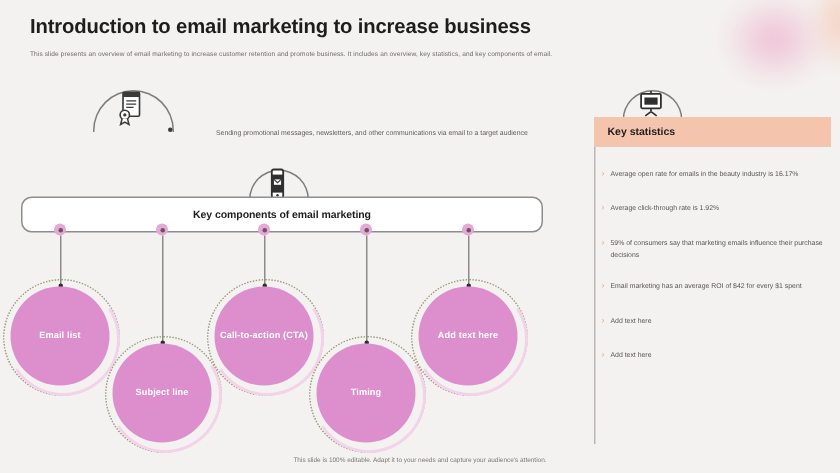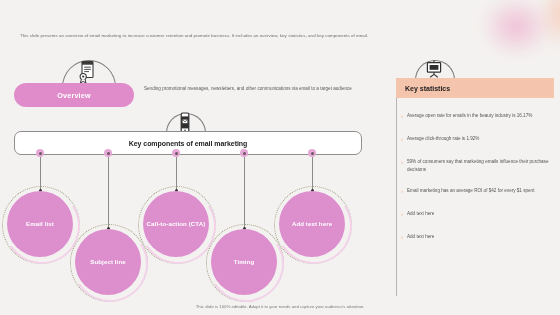--- a/index.html
+++ b/index.html
@@ -104,41 +104,39 @@
 
   svg{display:block;}
 </style>
 </head>
 <body>
 
 <div class="slide">
 
   <div class="blob"></div>
 
+  <div class="title">Introduction to email marketing to increase business</div>
   <div class="subtitle">This slide presents an overview of email marketing to increase customer retention and promote business. It includes an overview, key statistics, and key components of email.</div>
 
   <div class="arc ov-arc"></div>
   <div class="arcdot ov-dot"></div>
 
   <div style="position:absolute;left:77px;top:60px;">
     <svg width="22" height="24" viewBox="0 0 22 24">
       <rect x="5" y="1.5" width="11" height="16" rx="0.8" fill="#ffffff" stroke="#3a3a3a" stroke-width="1.1"></rect>
       <rect x="5" y="1.5" width="11" height="3.2" fill="#3a3a3a"></rect>
       <line x1="7.2" y1="7.2" x2="13.8" y2="7.2" stroke="#3a3a3a" stroke-width="0.9"></line>
       <line x1="7.2" y1="9.4" x2="13.8" y2="9.4" stroke="#3a3a3a" stroke-width="0.9"></line>
       <line x1="7.2" y1="11.6" x2="12" y2="11.6" stroke="#3a3a3a" stroke-width="0.9"></line>
       <circle cx="6.2" cy="16.6" r="3.1" fill="#ffffff" stroke="#3a3a3a" stroke-width="1.1"></circle>
       <circle cx="6.2" cy="16.6" r="1.1" fill="#3a3a3a"></circle>
       <path d="M4.4 19.2 L3.4 23 L6.2 21.4 L9 23 L8 19.2" fill="#ffffff" stroke="#3a3a3a" stroke-width="1"></path>
     </svg>
   </div>
 
-  <div class="ov-pill">
-    <span>Overview</span>
-  </div>
   <div class="ov-text">Sending promotional messages, newsletters, and other communications via email to a target audience</div>
 
   <div class="arc kc-arc"></div>
 
   <div style="position:absolute;left:178px;top:112px;">
     <svg width="14" height="22" viewBox="0 0 14 22">
       <rect x="3.2" y="1" width="7.6" height="19" rx="1.4" fill="#ffffff" stroke="#2f2f2f" stroke-width="1.2"></rect>
       <rect x="3.2" y="4.4" width="7.6" height="12" fill="#2f2f2f"></rect>
       <rect x="4.6" y="7.6" width="4.8" height="3.6" fill="#ffffff"></rect>
       <path d="M4.6 7.6 L7 9.8 L9.4 7.6" fill="none" stroke="#2f2f2f" stroke-width="0.7"></path>

